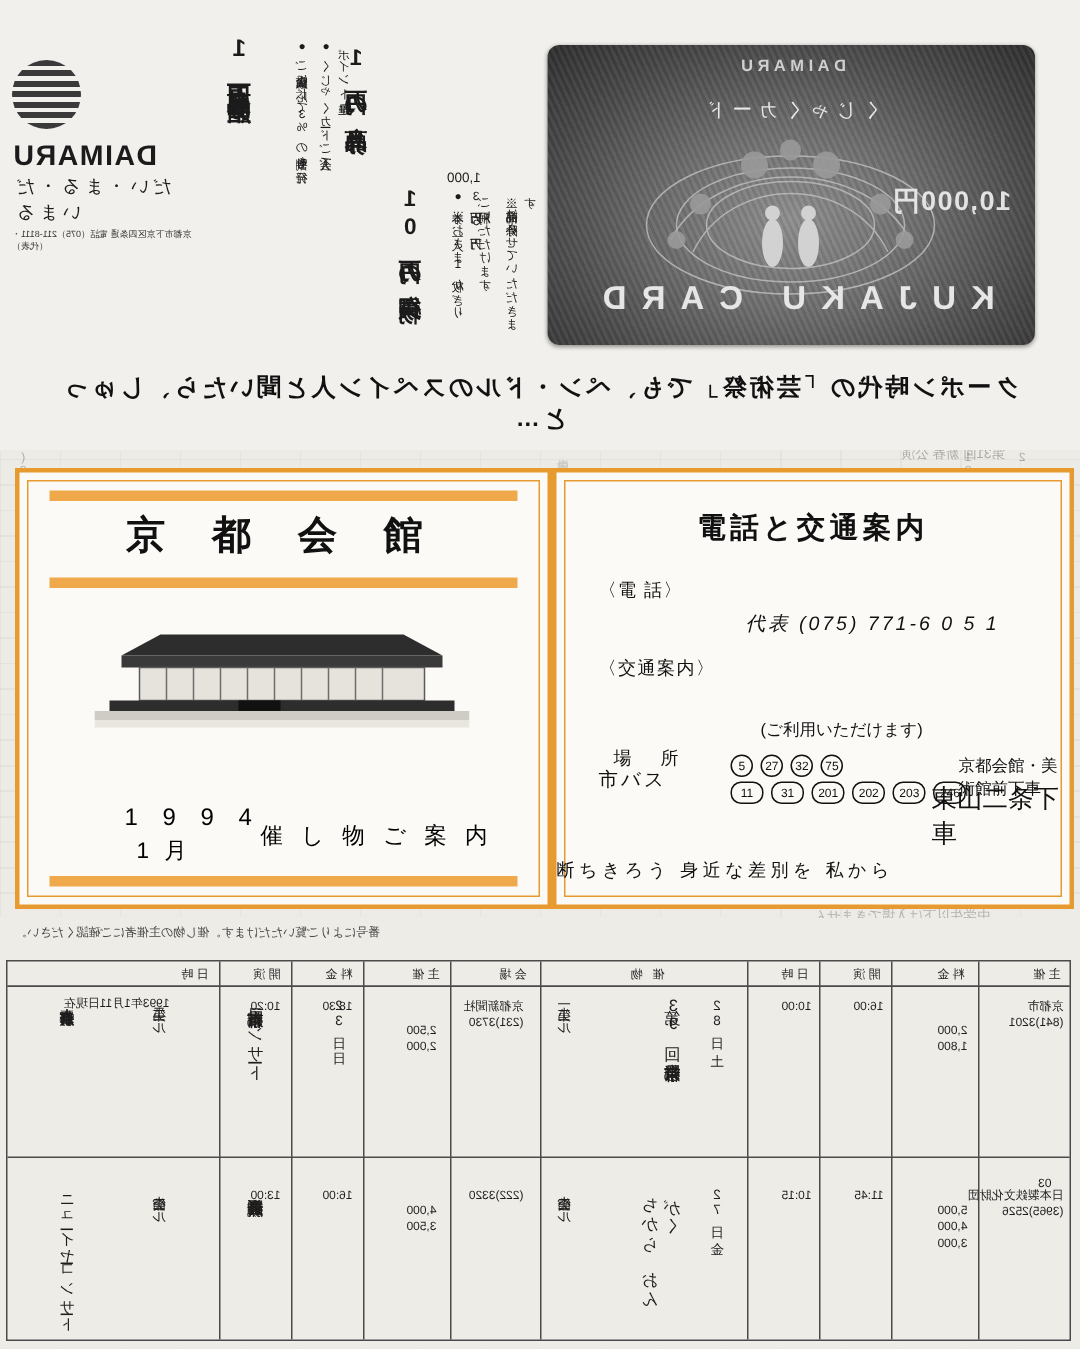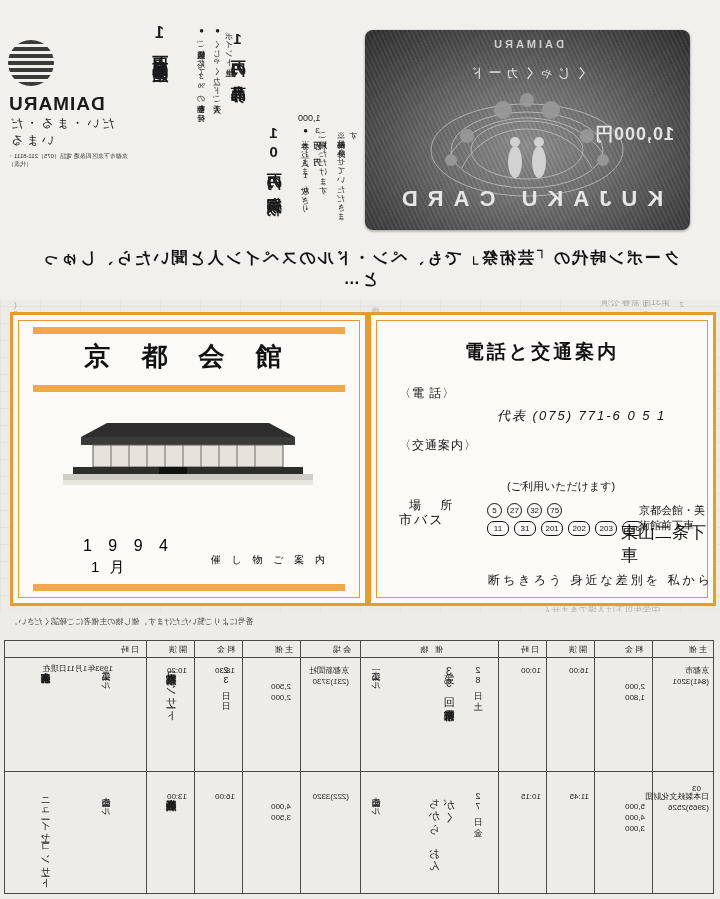--- a/index.html
+++ b/index.html
@@ -86,37 +86,37 @@
 
   .kk-title{position:absolute;left:0;right:0;top:24px;text-align:center;
     font-size:26px;letter-spacing:12px;color:#111;font-weight:bold;}
   .kk-bar{position:absolute;left:20px;right:20px;height:7px;background:#f0a94a;}
   .kk-bar.b1{top:12px;}
   .kk-bar.b2{top:70px;}
   .kk-bar.b3{bottom:12px;}
   .kk-building{position:absolute;left:50px;top:92px;width:250px;height:80px;}
   .kk-year{position:absolute;left:70px;bottom:48px;font-size:16px;letter-spacing:6px;}
   .kk-month{position:absolute;left:78px;bottom:26px;font-size:15px;letter-spacing:3px;}
-  .kk-sub{position:absolute;right:36px;bottom:36px;font-size:10px;letter-spacing:4px;}
+  .kk-sub{position:absolute;right:36px;bottom:36px;font-size:15px;letter-spacing:4px;}
 
   .rt-title{position:absolute;left:0;right:0;top:24px;text-align:center;
     font-size:19px;letter-spacing:3px;font-weight:bold;color:#111;}
   .rt-sec{position:absolute;font-size:12px;color:#111;}
   .rt-tel-label{left:28px;top:70px;letter-spacing:1px;}
   .rt-tel-val{left:126px;top:92px;font-size:13px;letter-spacing:2px;font-style:italic;}
   .rt-acc-label{left:28px;top:122px;letter-spacing:1px;}
   .rt-place-label{left:38px;top:146px;letter-spacing:8px;margin-top:36px;}
   .rt-place-val{left:120px;top:146px;font-size:12px;}
   .rt-place-val2{left:136px;top:164px;font-size:11px;}
   .rt-bus-label{left:28px;top:196px;letter-spacing:2px;font-size:13px;}
   .rt-bus1{left:116px;top:188px;font-size:11px;}
   .rt-bus2{left:116px;top:206px;font-size:11px;}
   .rt-bus-d1{left:250px;top:188px;font-size:11px;margin-left:18px;}
   .rt-bus-d2{left:250px;top:206px;font-size:17px;}
-  .rt-foot{left:0;right:0;bottom:14px;text-align:right;font-size:12px;letter-spacing:3px;}
+  .rt-foot{left:0;right:0;bottom:14px;text-align:left;font-size:12px;letter-spacing:3px;}
   .circ{display:inline-block;width:13px;height:13px;border:1px solid #111;border-radius:50%;
     font-size:8px;line-height:13px;text-align:center;margin-right:2px;}
   .circw{display:inline-block;min-width:18px;height:13px;border:1px solid #111;border-radius:7px;
     font-size:8px;line-height:13px;text-align:center;margin-right:2px;padding:0 1px;}
 
   
   .bottom{position:absolute;left:0;top:612px;width:720px;height:287px;
     background:#eeece7;transform:scaleX(-1);}
   .btable{position:absolute;left:6px;top:28px;width:708px;height:252px;
     border:1px solid #4a4a4a;}

